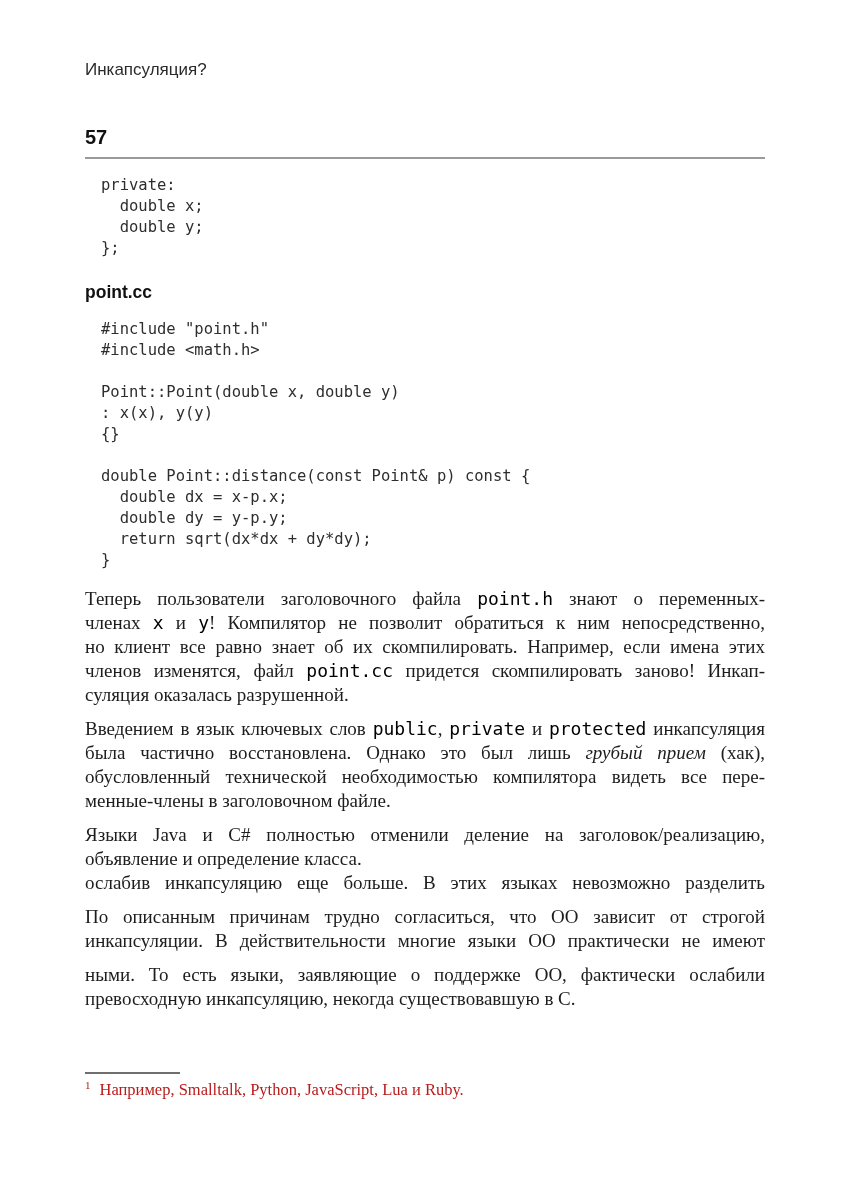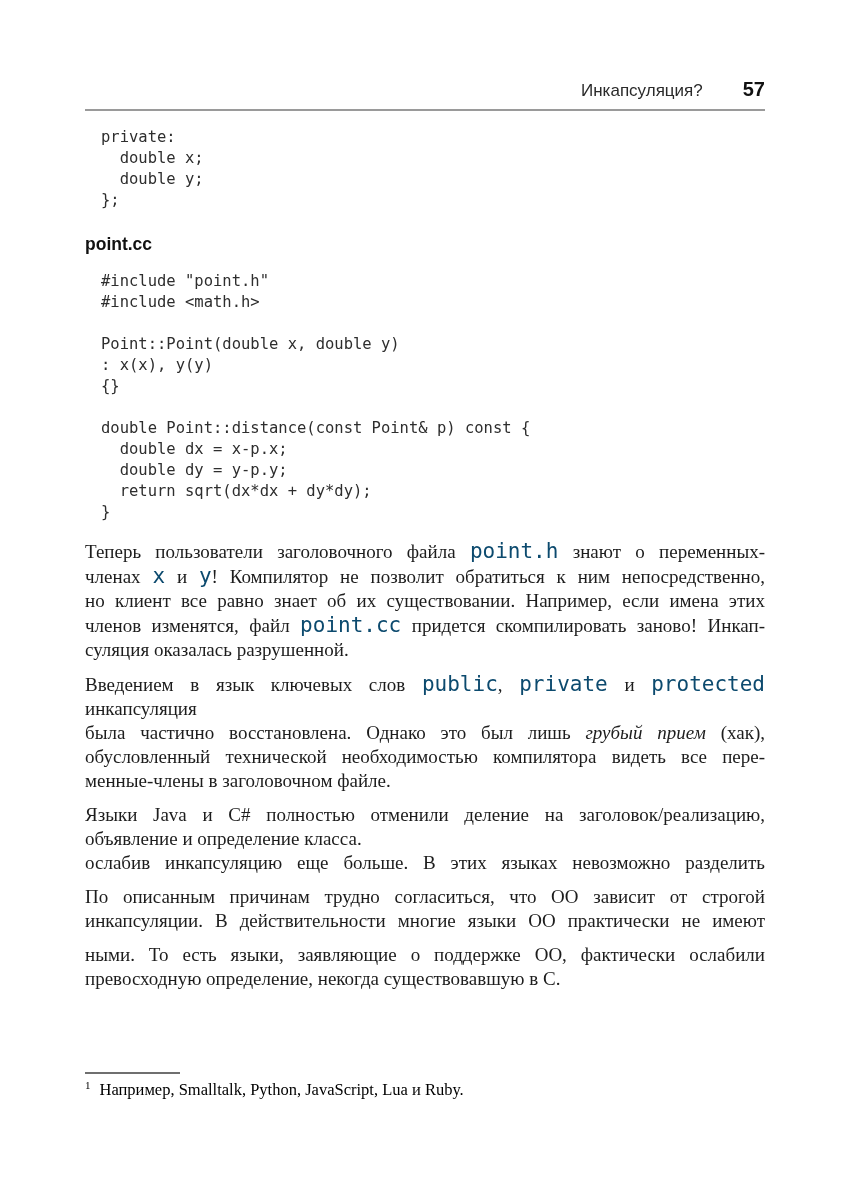--- a/index.html
+++ b/index.html
@@ -15,24 +15,25 @@
   .content {
     width: 680px;
     margin-left: 85px;
   }
   
   .runhead {
     padding-top: 60px;
     display: flex;
     justify-content: flex-end;
     align-items: baseline;
-    gap: 40px;
+    gap: 28px;
     border-bottom: 2px solid #9a9a9a;
     padding-bottom: 8px;
     font-family: "Liberation Sans", sans-serif;
+    flex-direction: column;
   }
   .runhead .title { font-size: 17px; color: #2a2a2a; }
   .runhead .pagenum { font-size: 20px; font-weight: 700; color: #111; margin-top: 18px; }
   
   pre.code {
     margin: 16px;
     font-family: "DejaVu Sans Mono", "Liberation Mono", monospace;
     font-size: 15.5px;
     line-height: 21px;
     color: #2e2e2e;
@@ -47,29 +48,29 @@
     font-size: 17.5px;
     color: #111;
   }
   
   .bodytext { margin-top: 13px; }
   .para { margin: 0 0 10px 0; font-size: 19px; line-height: 24px; color: #1d1d1d; }
   .para .line { width: 680px; }
   .para .line.jl { text-align: justify; text-align-last: justify; }
   .inline-code {
     font-family: "DejaVu Sans Mono", "Liberation Mono", monospace;
-    font-size: 21px;
-    color: #0c4a6e;
+    font-size: 18px;
+    color: #000000;
   }
   em { font-style: italic; }
   sup { font-size: 12px; line-height: 0; }
   
   .footnote { position: absolute; left: 85px; top: 1072px; width: 680px; }
   .fn-rule { width: 95px; border-top: 2px solid #6f6f6f; margin-bottom: 6px; }
-  .fn-text { font-size: 16.5px; color: #000000; }
+  .fn-text { font-size: 16.5px; color: #b91c1c; }
   .fn-text sup { font-size: 11px; margin-right: 9px; }
 </style>
 </head>
 <body>
 
 <div class="page">
   <div class="content">
 
     <div class="runhead">
       <span class="title">Инкапсуляция?</span>
@@ -93,42 +94,42 @@
 double Point::distance(const Point&amp; p) const {
   double dx = x-p.x;
   double dy = y-p.y;
   return sqrt(dx*dx + dy*dy);
 }</pre>
 
     <div class="bodytext">
       <div class="para">
           <div class="line jl">Теперь пользователи заголовочного файла <span class="inline-code">point.h</span> знают о переменных-</div>
           <div class="line jl">членах <span class="inline-code">x</span> и <span class="inline-code">y</span>! Компилятор не позволит обратиться к ним непосредственно,</div>
-          <div class="line jl">но клиент все равно знает об их существовании. Например, если имена этих</div>
+          <div class="line jl">но клиент все равно знает об их скомпилировать. Например, если имена этих</div>
           <div class="line jl">членов изменятся, файл <span class="inline-code">point.cc</span> придется скомпилировать заново! Инкап-</div>
           <div class="line">суляция оказалась разрушенной.</div>
         </div>
       <div class="para">
           <div class="line jl">Введением в язык ключевых слов <span class="inline-code">public</span>, <span class="inline-code">private</span> и <span class="inline-code">protected</span> инкапсуляция</div>
           <div class="line jl">была частично восстановлена. Однако это был лишь <em>грубый прием</em> (хак),</div>
           <div class="line jl">обусловленный технической необходимостью компилятора видеть все пере-</div>
           <div class="line">менные-члены в заголовочном файле.</div>
         </div>
       <div class="para">
           <div class="line jl">Языки Java и C# полностью отменили деление на заголовок/реализацию,</div>
           <div class="line">объявление и определение класса.</div>
           <div class="line jl">ослабив инкапсуляцию еще больше. В этих языках невозможно разделить</div>
         </div>
       <div class="para">
           <div class="line jl">По описанным причинам трудно согласиться, что ОО зависит от строгой</div>
           <div class="line jl">инкапсуляции. В действительности многие языки ОО практически не имеют</div>
         </div>
       <div class="para">
           <div class="line jl">ными. То есть языки, заявляющие о поддержке ОО, фактически ослабили</div>
-          <div class="line">превосходную определение, некогда существовавшую в C.</div>
+          <div class="line">превосходную инкапсуляцию, некогда существовавшую в C.</div>
         </div>
     </div>
   </div>
 
   <div class="footnote">
     <div class="fn-rule"></div>
     <div class="fn-text">
       <sup>1</sup><span>Например, Smalltalk, Python, JavaScript, Lua и Ruby.</span>
     </div>
   </div>

